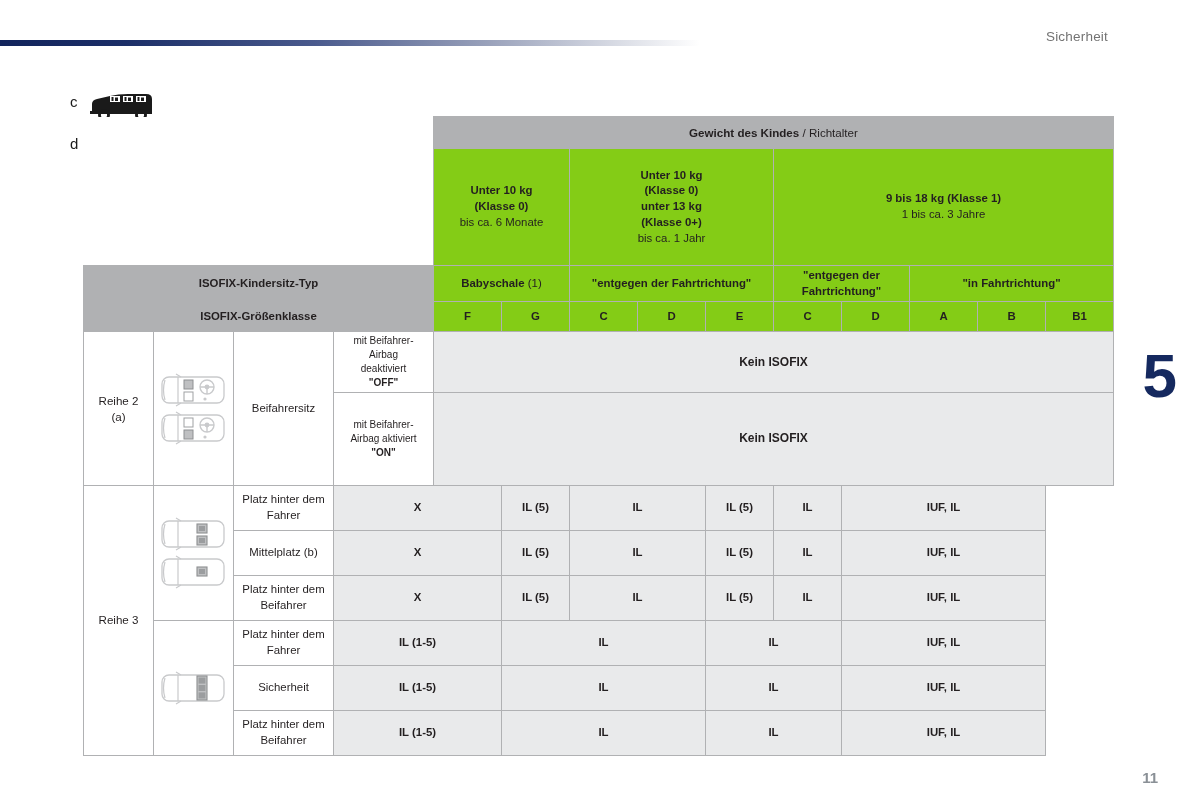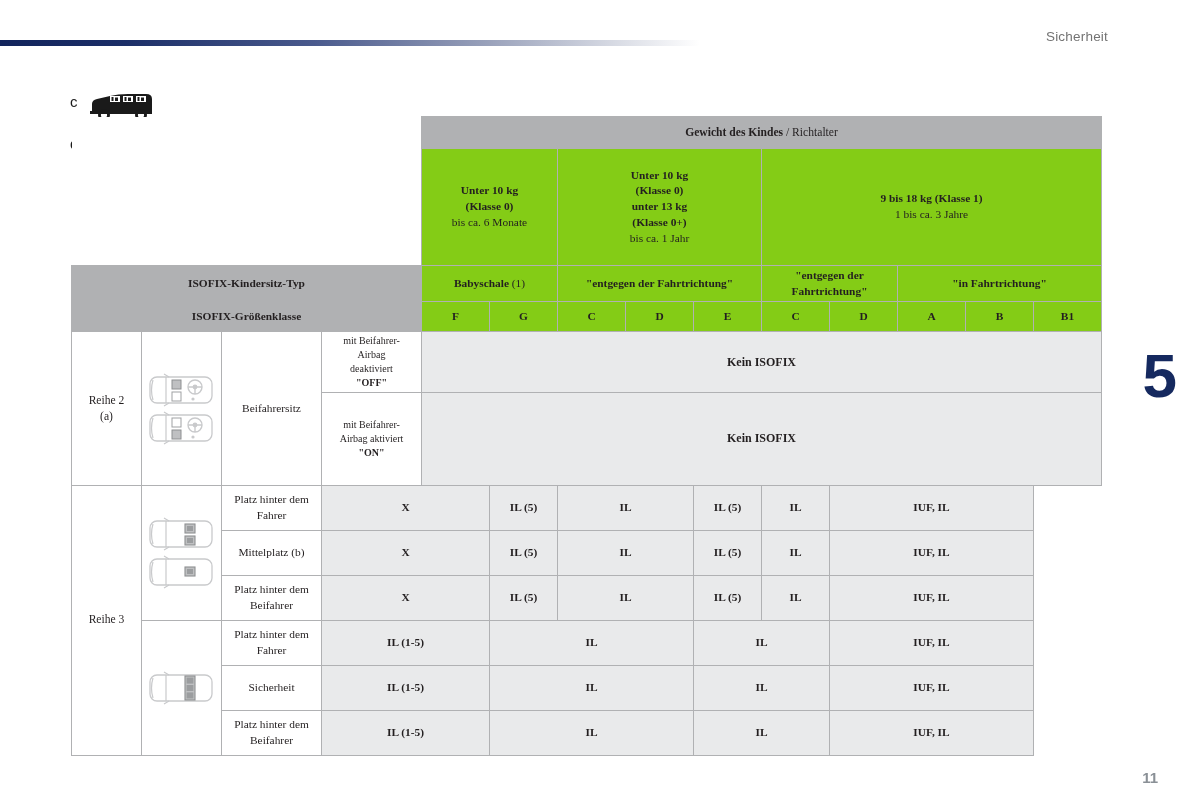--- a/index.html
+++ b/index.html
@@ -71,26 +71,25 @@
     color: #1a1a1a;
     width: 14px;
     line-height: 1;
     padding-bottom: 12px;
   }
   .van-silhouette { display: block; }
 
   
   #isofix-table {
     position: absolute;
-    left: 71px;
+    left: 83px;
     top: 116px;
     border-collapse: collapse;
     table-layout: fixed;
     font-size: 11.4px;
-    font-family: Liberation Serif, serif;
   }
   #isofix-table td {
     border: 1px solid #b0b1b3;
     text-align: center;
     vertical-align: middle;
     padding: 2px 3px;
     line-height: 1.38;
   }
   .hdr-dark  { background: #b0b1b3; font-weight: bold; font-size: 11.6px; }
   .hdr-mid   { background: #b0b1b3; font-weight: bold; }

